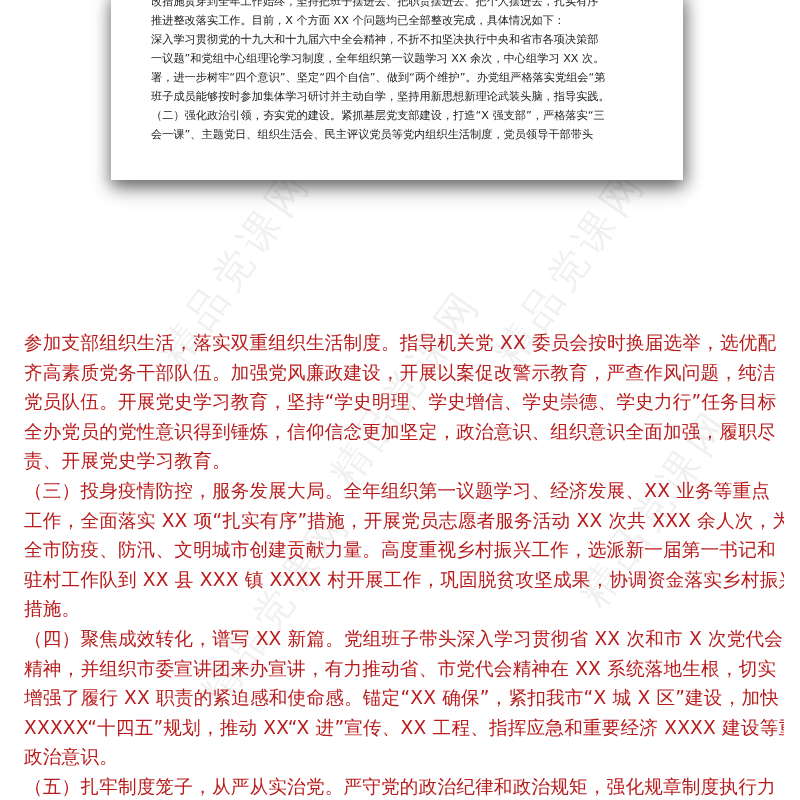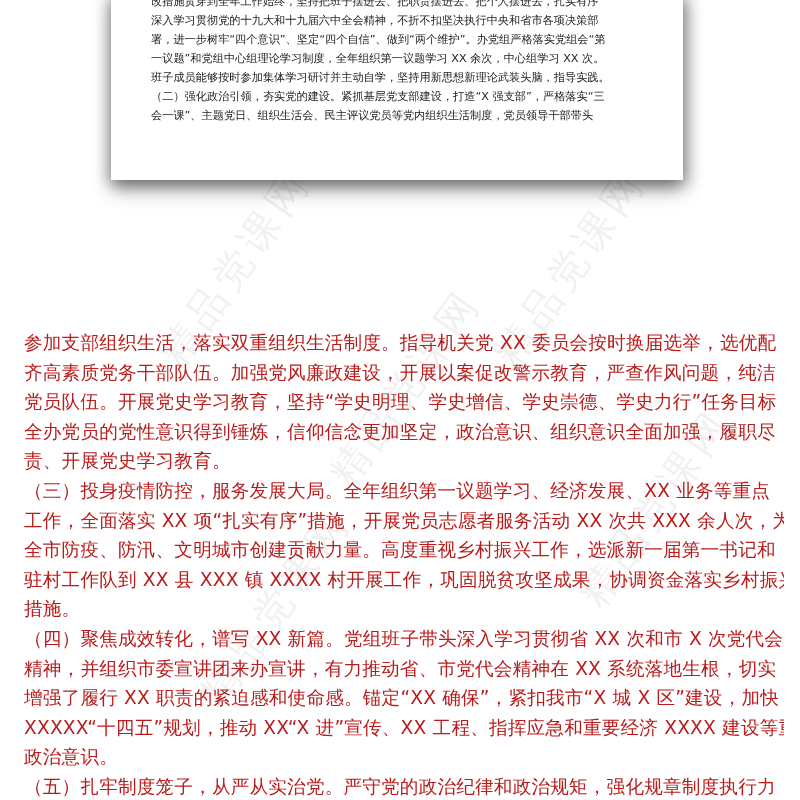--- a/index.html
+++ b/index.html
@@ -36,23 +36,24 @@
 
 <div class="watermark" style="left:120px; top:240px;">精品党课网</div>
 <div class="watermark" style="left:455px; top:240px;">精品党课网</div>
 <div class="watermark" style="left:290px; top:360px;">精品党课网</div>
 <div class="watermark" style="left:540px; top:480px;">精品党课网</div>
 <div class="watermark" style="left:160px; top:580px;">精品党课网</div>
 
 <div class="card">
   <div class="card-text">
     <div class="line">改措施贯穿到全年工作始终，坚持把班子摆进去、把职责摆进去、把个人摆进去，扎实有序</div>
+    <div class="line">推进整改落实工作。目前，X 个方面 XX 个问题均已全部整改完成，具体情况如下：</div>
     <div class="line">深入学习贯彻党的十九大和十九届六中全会精神，不折不扣坚决执行中央和省市各项决策部</div>
+    <div class="line">一议题”和党组中心组理论学习制度，全年组织第一议题学习 XX 余次，中心组学习 XX 次。</div>
     <div class="line">署，进一步树牢“四个意识”、坚定“四个自信”、做到“两个维护”。办党组严格落实党组会“第</div>
-    <div class="line">一议题”和党组中心组理论学习制度，全年组织第一议题学习 XX 余次，中心组学习 XX 次。</div>
     <div class="line">班子成员能够按时参加集体学习研讨并主动自学，坚持用新思想新理论武装头脑，指导实践。</div>
     <div class="line">（二）强化政治引领，夯实党的建设。紧抓基层党支部建设，打造“X 强支部”，严格落实“三</div>
     <div class="line">会一课”、主题党日、组织生活会、民主评议党员等党内组织生活制度，党员领导干部带头</div>
   </div>
 </div>
 
 <div class="body-text">
   <div class="line">参加支部组织生活，落实双重组织生活制度。指导机关党 XX 委员会按时换届选举，选优配</div>
   <div class="line">齐高素质党务干部队伍。加强党风廉政建设，开展以案促改警示教育，严查作风问题，纯洁</div>
   <div class="line">党员队伍。开展党史学习教育，坚持“学史明理、学史增信、学史崇德、学史力行”任务目标，</div>

